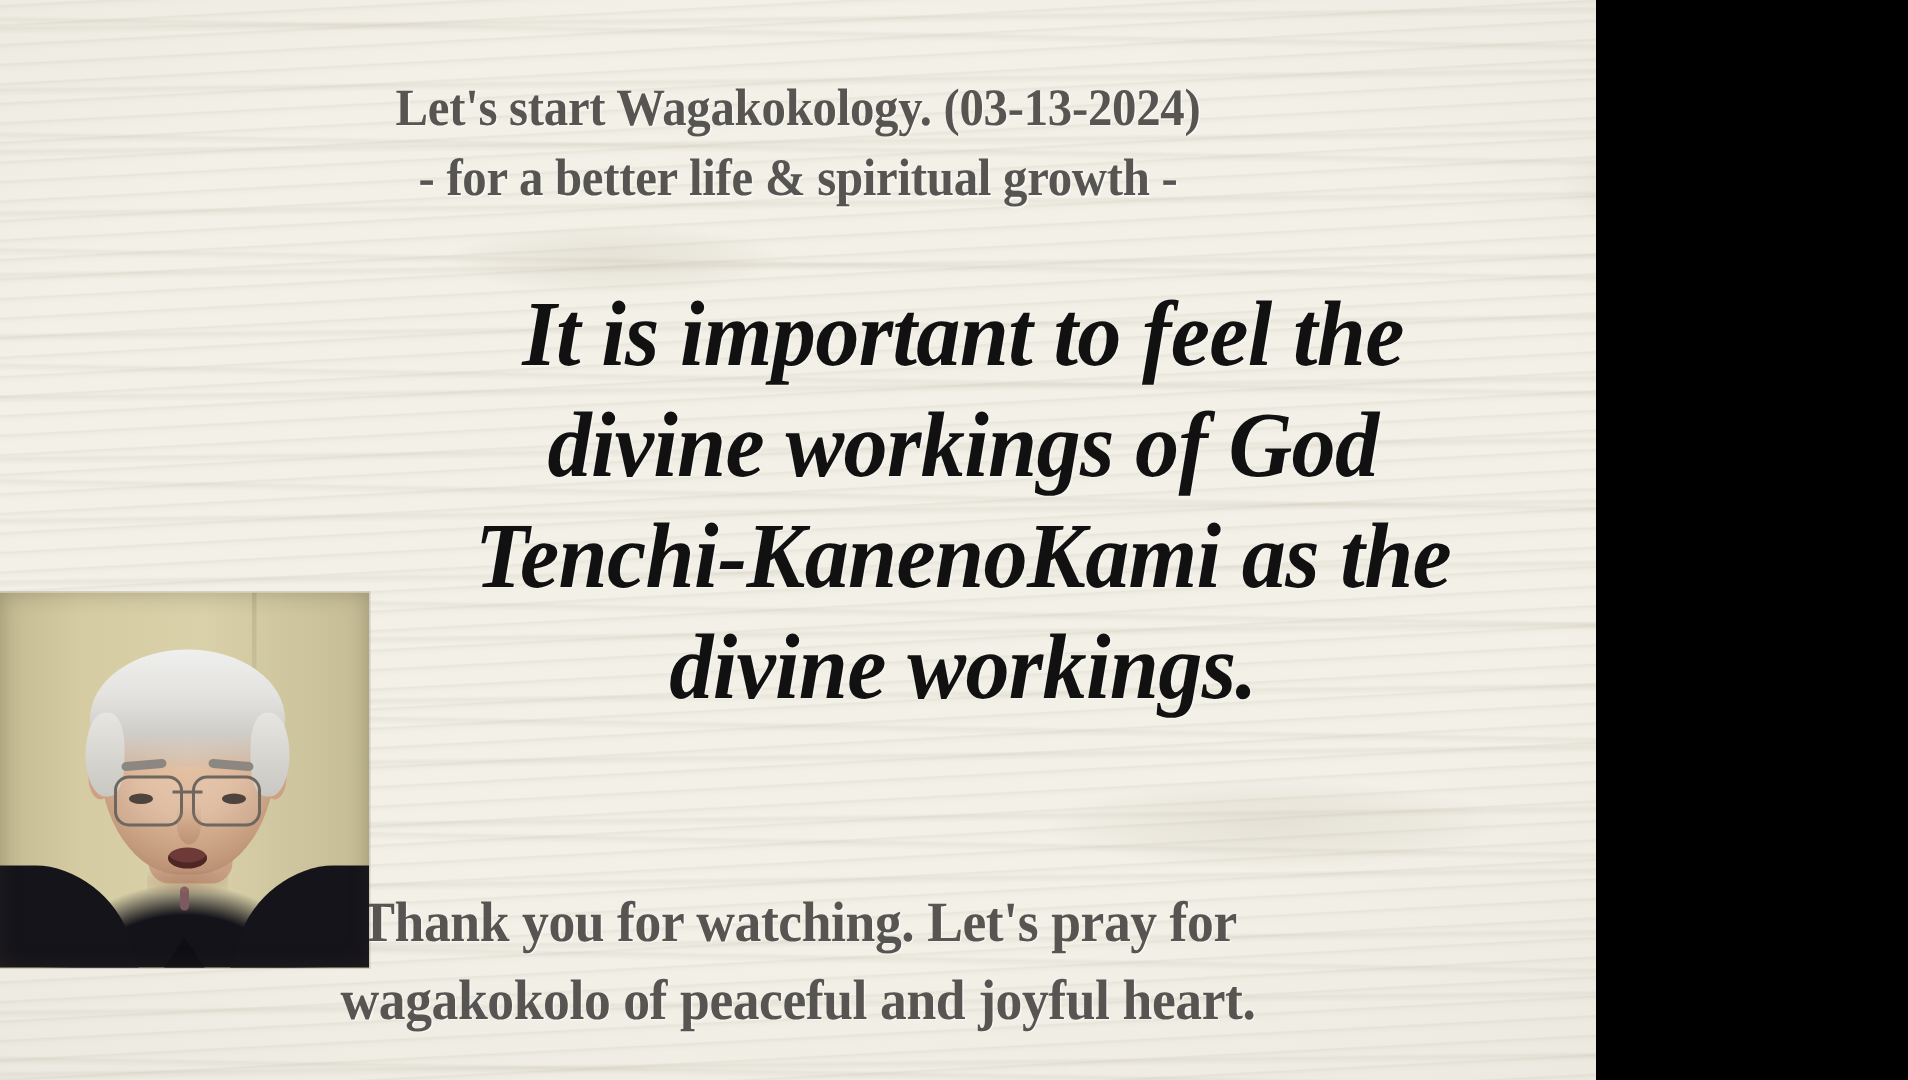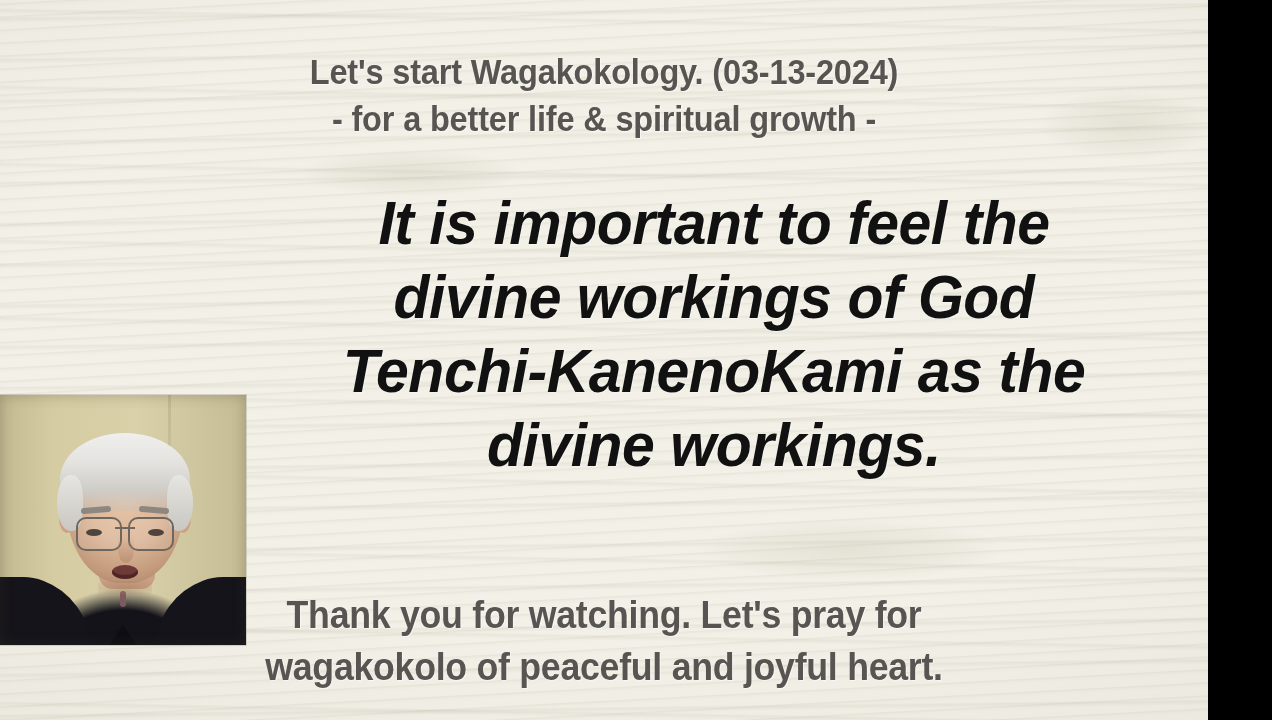--- a/index.html
+++ b/index.html
@@ -3,25 +3,25 @@
 <meta charset="utf-8">
 <title>Wagakokology Video Slide</title>
 <style>
   html, body {
     margin: 0;
     padding: 0;
     background: #000;
   }
   #stage {
     position: relative;
-    width: 1208px;
+    width: 1064px;
     height: 720px;
     overflow: hidden;
     background-color: #bef264;
-    font-family: Liberation Sans, sans-serif;
+    font-family: Liberation Serif, serif;
     user-select: none;
   }
 
   
   .wood-base {
     position: absolute;
     inset: 0;
     background:
       linear-gradient(180deg,
         #f6f4ec 0%,

